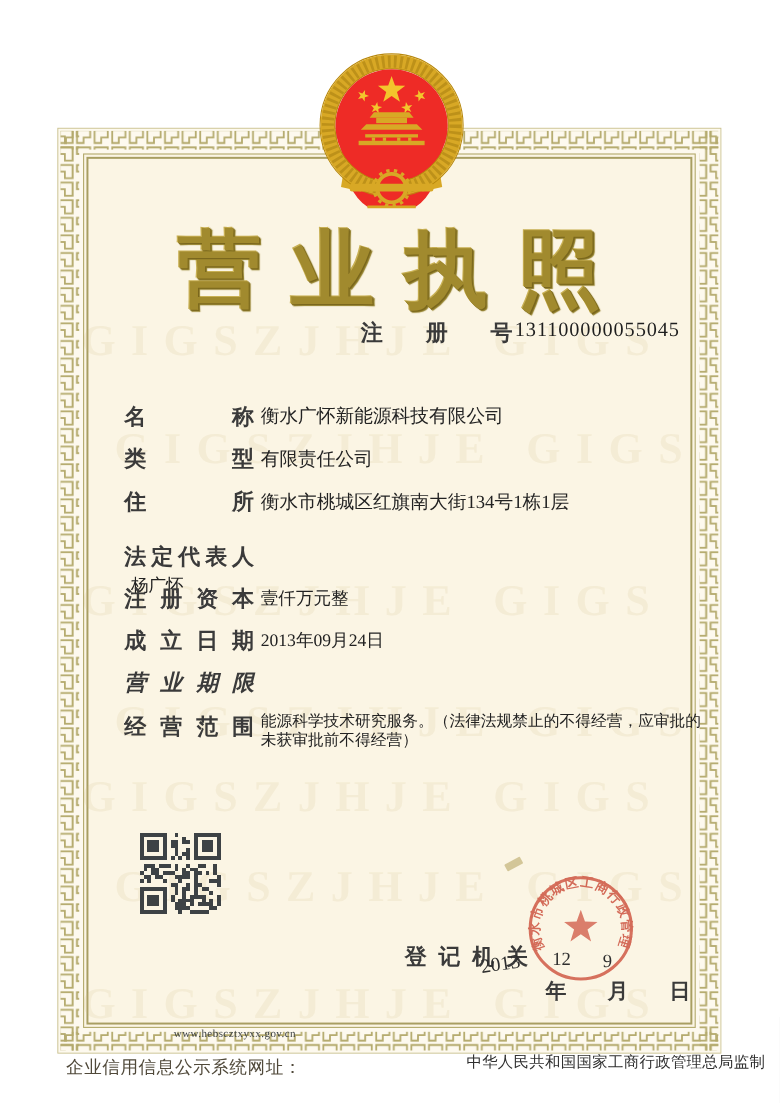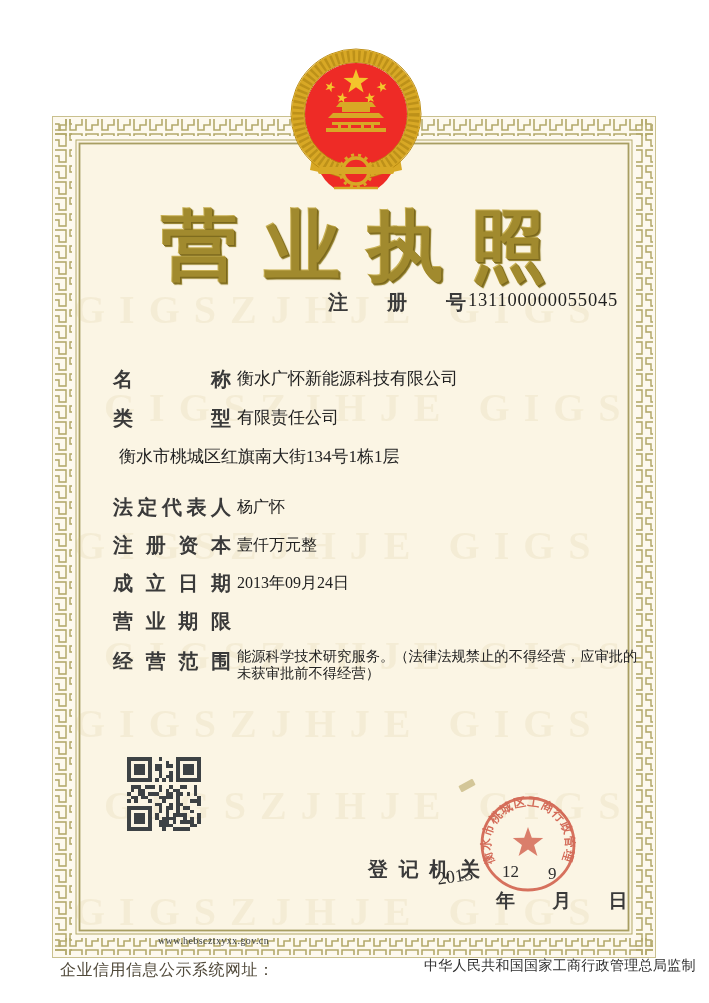--- a/index.html
+++ b/index.html
@@ -133,35 +133,36 @@
 
   <div class="row" style="top:366px;">
     <div class="lab">名称</div>
     <div class="val val-lg">衡水广怀新能源科技有限公司</div>
   </div>
   <div class="row" style="top:405px;">
     <div class="lab">类型</div>
     <div class="val val-lg">有限责任公司</div>
   </div>
   <div class="row" style="top:444px;">
+    <div class="lab">住所</div>
     <div class="val val-lg">衡水市桃城区红旗南大街134号1栋1层</div>
   </div>
-  <div class="row" style="top:494px;">
+  <div class="row" style="top:494px;flex-direction:column;">
     <div class="lab">法定代表人</div>
     <div class="val val-md">杨广怀</div>
   </div>
   <div class="row" style="top:532px;">
     <div class="lab">注册资本</div>
     <div class="val val-md">壹仟万元整</div>
   </div>
   <div class="row" style="top:570px;">
     <div class="lab">成立日期</div>
     <div class="val val-md">2013年09月24日</div>
   </div>
-  <div class="row" style="top:608px;">
+  <div class="row" style="top:608px;font-style:italic;">
     <div class="lab">营业期限</div>
   </div>
   <div class="row" style="top:648px;">
     <div class="lab">经营范围</div>
     <div class="val val-md val-scope">能源科学技术研究服务。（法律法规禁止的不得经营，应审批的未获审批前不得经营）</div>
   </div>
 
   <div class="abs qr-box"><svg width="74" height="74" shape-rendering="crispEdges">
         <rect x="31.714285714285715" y="0" width="3.5238095238095237" height="3.5238095238095237" fill="#3d4245"></rect>
         <rect x="38.76190476190476" y="3.5238095238095237" width="3.5238095238095237" height="3.5238095238095237" fill="#3d4245"></rect>

